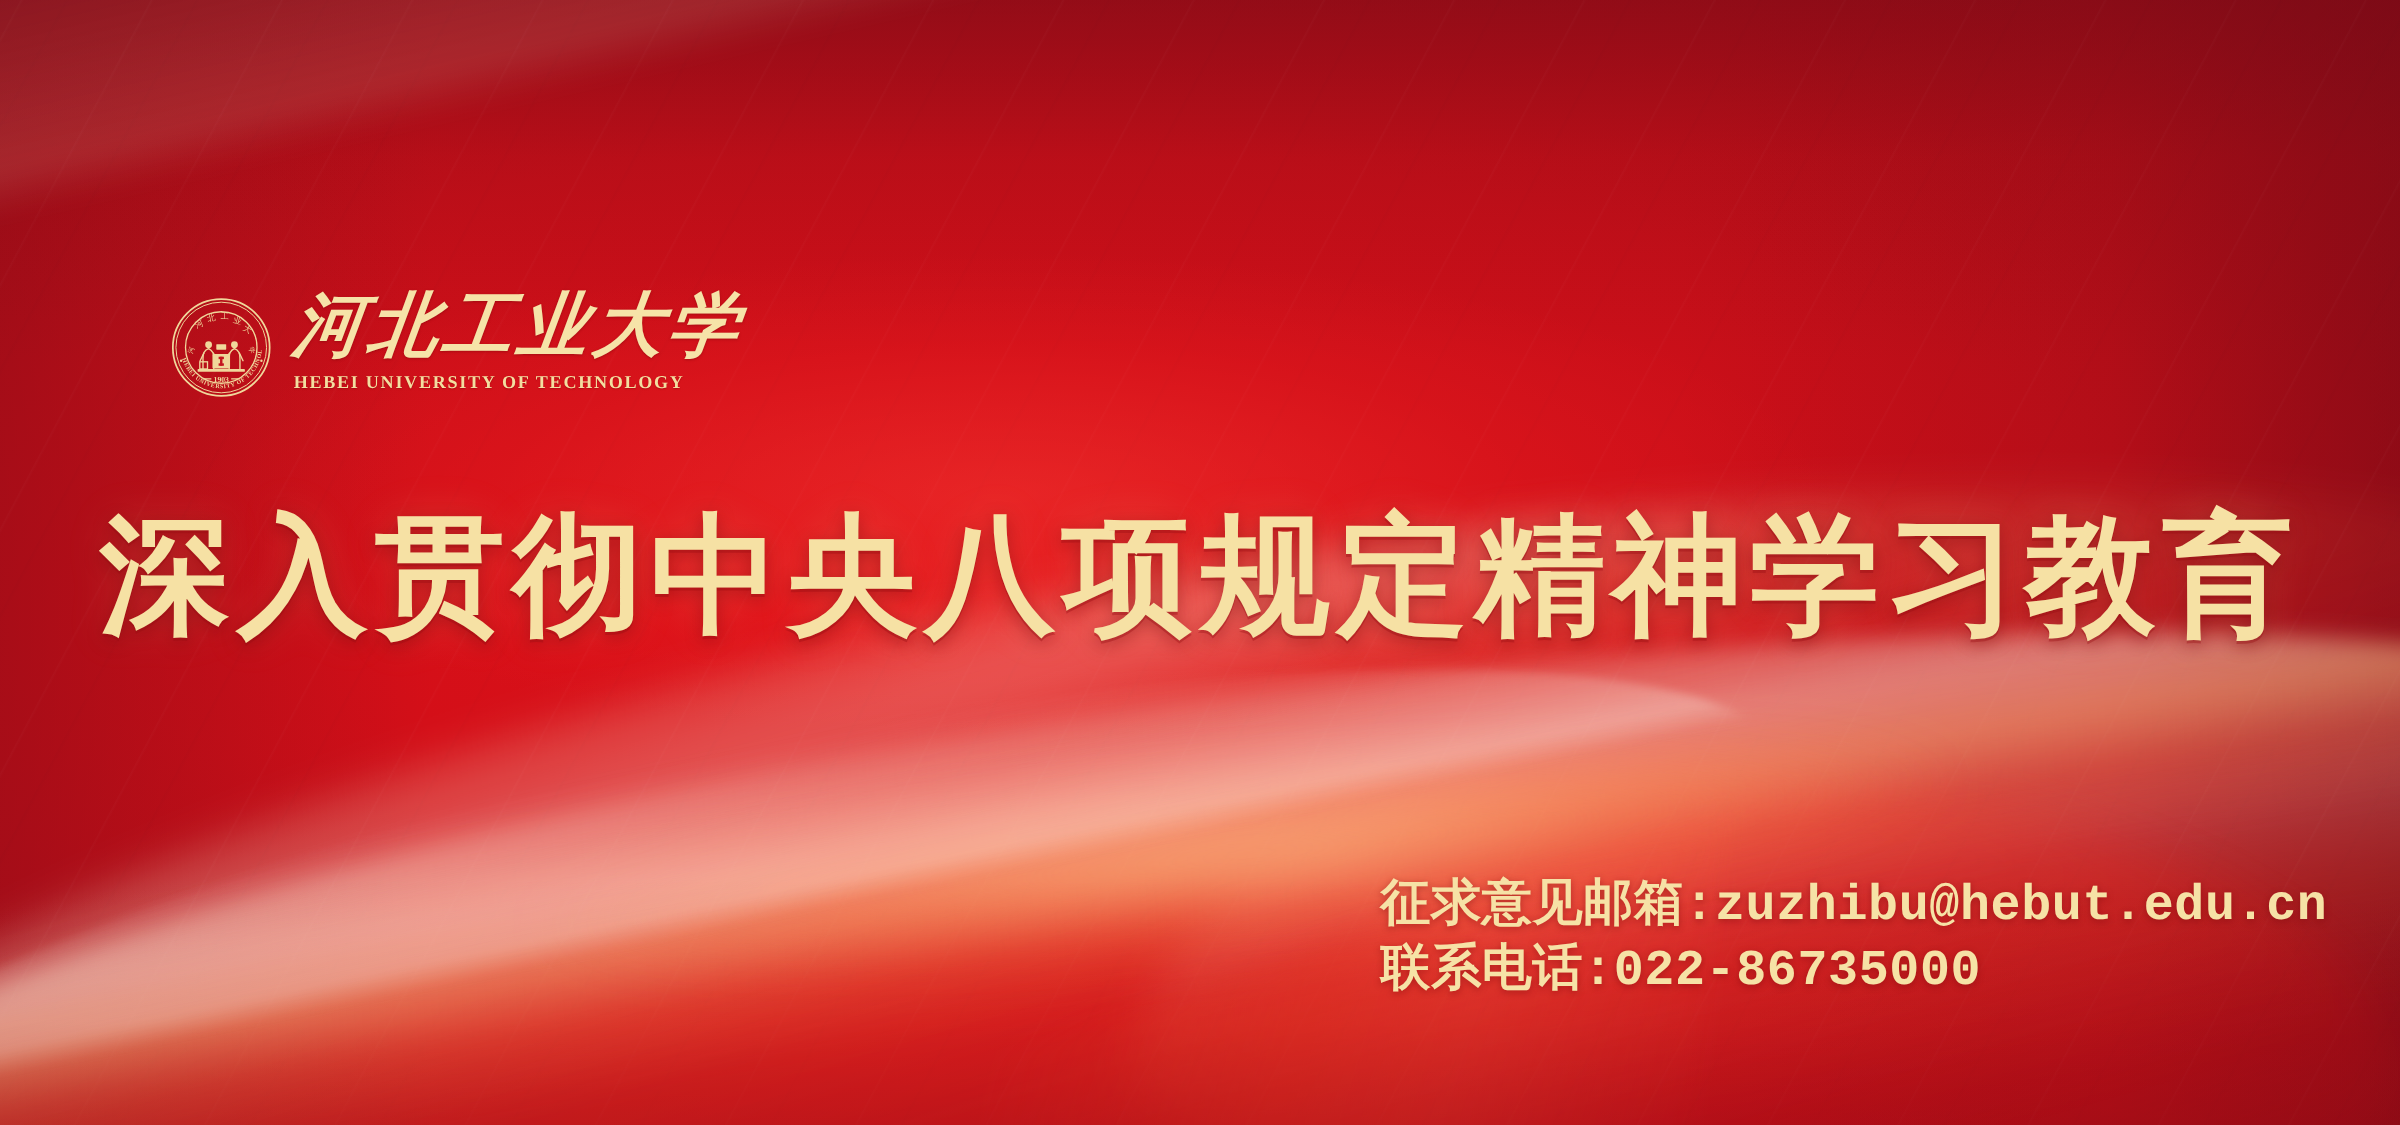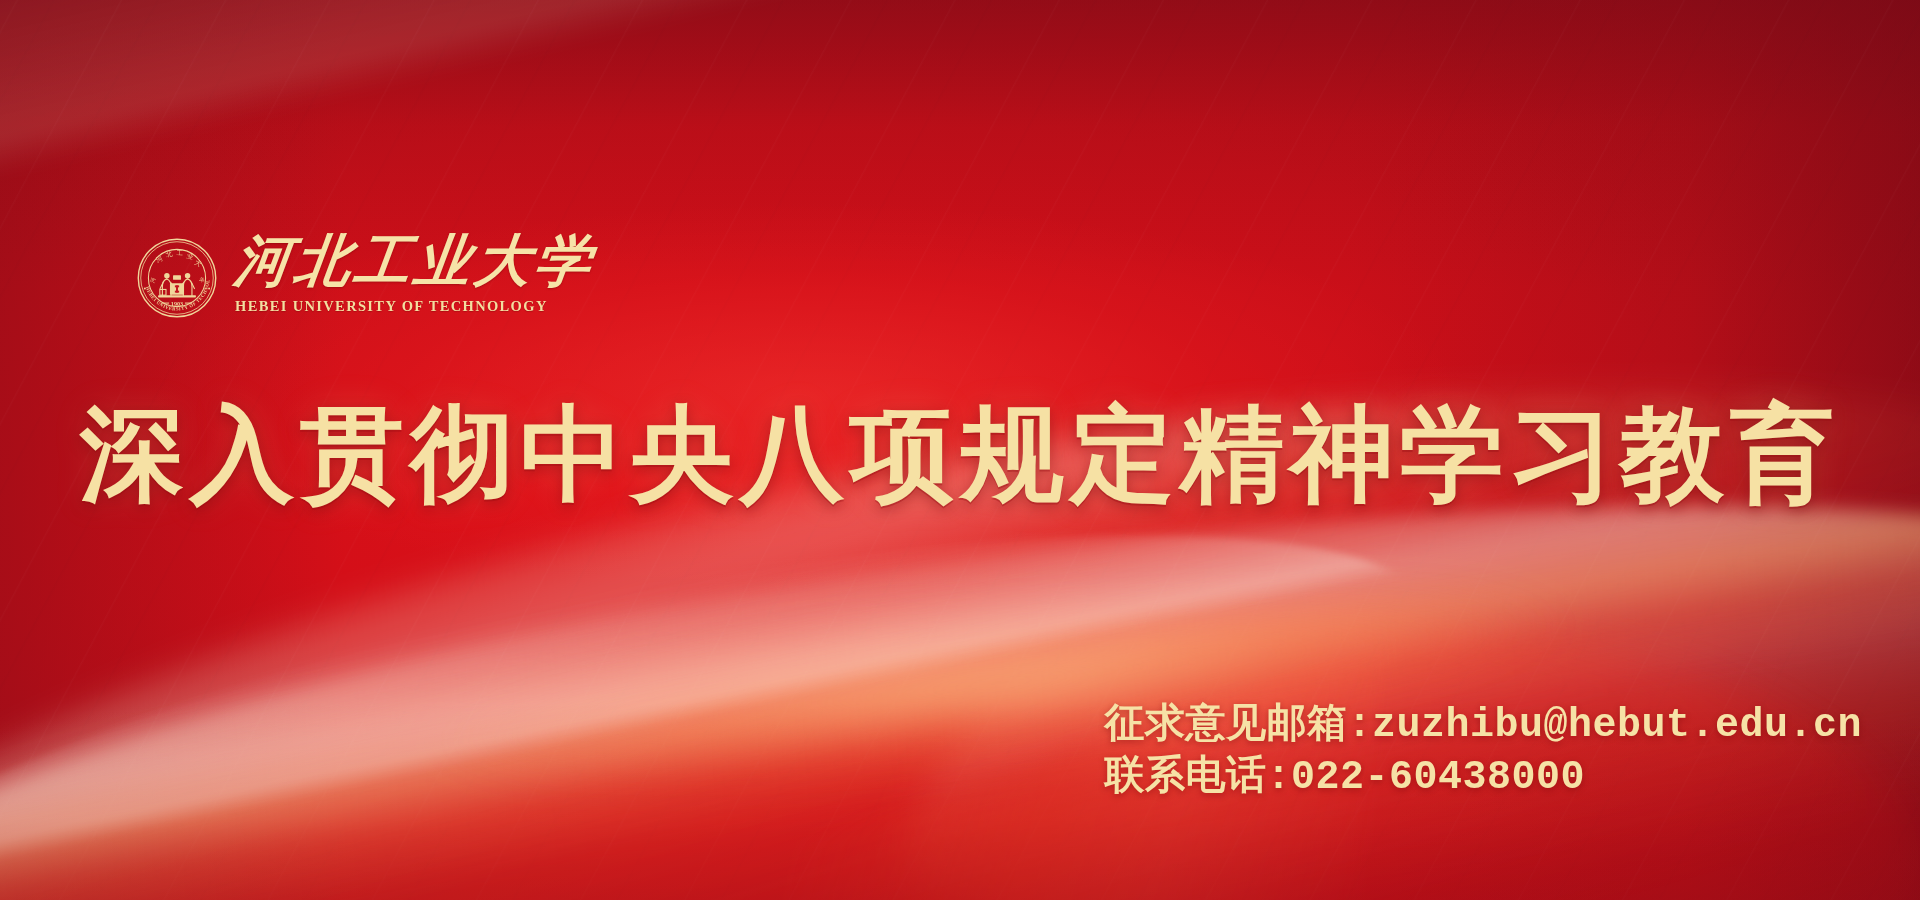--- a/index.html
+++ b/index.html
@@ -255,21 +255,21 @@
     text-shadow: 0 1px 1px rgba(120,6,10,0.40);
   }
 
   
   .headline {
     position: absolute;
     left: 0;
     right: 0;
     top: 404px;
     text-align: center;
-    font-family: Liberation Mono, monospace;
+    font-family: Liberation Serif, serif;
     font-weight: 700;
     font-size: 104px;
     line-height: 1.12;
     letter-spacing: 6px;
     color: #f6e1a4;
     white-space: nowrap;
     text-shadow:
       0 2px 0 rgba(150,12,16,0.35),
       0 4px 14px rgba(120,6,10,0.45),
       0 0 34px rgba(255,210,150,0.20);
@@ -391,17 +391,17 @@
       <div class="logo-text">
         <div class="logo-cn">河北工业大学</div>
         <div class="logo-en">HEBEI UNIVERSITY OF TECHNOLOGY</div>
       </div>
     </div>
 
     <div class="headline">深入贯彻中央八项规定精神学习教育</div>
 
     <div class="contact">
       <div class="contact-line">征求意见邮箱:zuzhibu@hebut.edu.cn</div>
-      <div class="contact-line">联系电话:022-60438000</div>
+      <div class="contact-line">联系电话:022-86735000</div>
     </div>
 
   </div>
 </div>
 
 </body></html>

